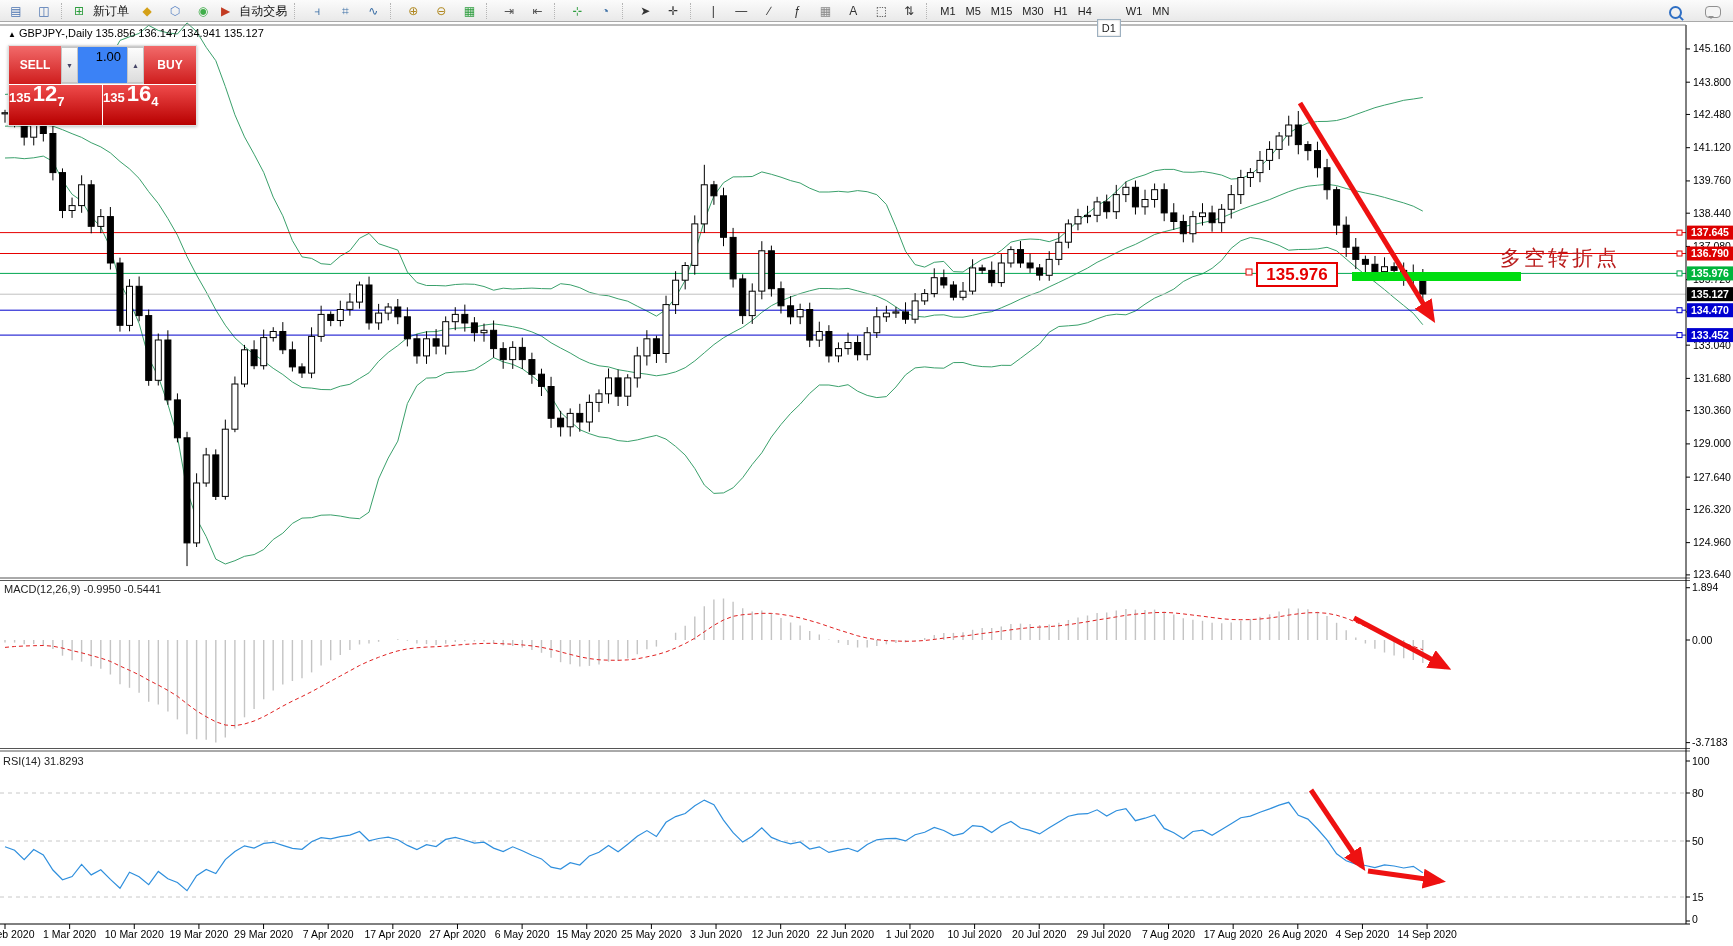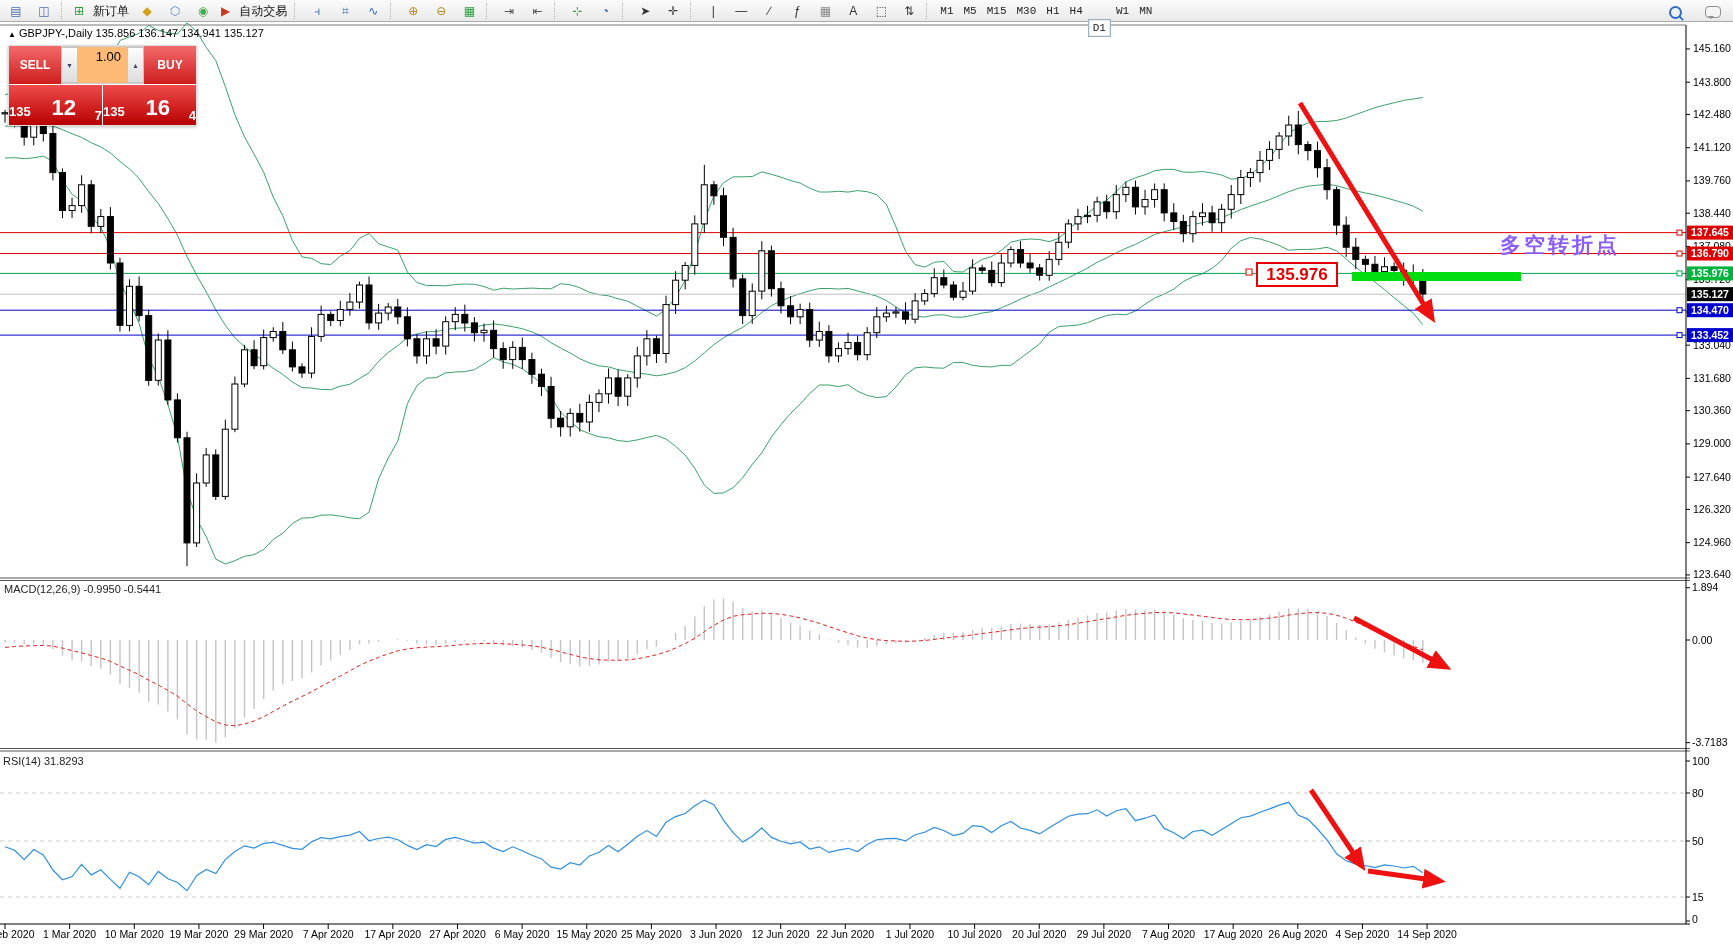--- a/index.html
+++ b/index.html
@@ -8,50 +8,50 @@
   svg text{font-family:"Liberation Sans","DejaVu Sans",sans-serif;}
 
   
   .toolbar{position:absolute;left:0;top:0;width:1733px;height:22px;
     background:linear-gradient(#fbfbfb,#e9e9e9);border-bottom:1px solid #a9a9a9;
     display:flex;align-items:center;padding-left:2px;box-sizing:border-box;z-index:30;}
   .tbtn{height:18px;min-width:20px;display:inline-flex;align-items:center;justify-content:center;
     font-size:12px;line-height:18px;margin:0 1px;padding:0 2px;border:1px solid transparent;border-radius:2px;color:#444;cursor:default;}
   .tbtn .lbl{font-size:12px;color:#111;margin-left:9px;}
   .tsep{width:5px;height:16px;margin:0 3px;border-left:1px dotted #b5b5b5;}
-  .tf{font-size:11px;color:#222;padding:0 4px;height:16px;line-height:16px;border:1px solid transparent;font-family:Liberation Mono, monospace;}
+  .tf{font-size:11px;color:#222;padding:0 4px;height:16px;line-height:16px;border:1px solid transparent;}
   .tf.active{background:#fff;border:1px solid #9db0c0;box-shadow:inset 0 0 2px #bbb;margin-top:35px;}
   .tb-right{position:absolute;right:6px;top:2px;display:flex;gap:10px;align-items:center;}
   .icon-search{width:9px;height:9px;border:2px solid #2f6fc4;border-radius:50%;position:relative;display:inline-block;}
   .icon-search::after{content:"";position:absolute;width:6px;height:2px;background:#2f6fc4;transform:rotate(45deg);left:7px;top:9px;}
   .icon-chat{width:14px;height:10px;border:1.5px solid #909090;border-radius:4px;position:relative;display:inline-block;background:#f4f4f4;}
   .icon-chat::after{content:"";position:absolute;left:2px;bottom:-5px;border:3px solid transparent;border-top-color:#909090;}
 
   
   .ov{position:absolute;z-index:20;}
   #chart-header{left:8px;top:27px;font-size:11px;color:#000;}
   #chart-header .tri{font-size:8px;margin-right:3px;}
   #macd-label{left:4px;top:583px;font-size:11px;color:#222;}
   #rsi-label{left:3px;top:755px;font-size:11px;color:#222;}
   .callout{left:1256px;top:262px;width:78px;height:21px;border:2px solid #e60000;background:#fff;
     color:#e60000;font-size:17px;font-weight:bold;text-align:center;line-height:21px;z-index:22;}
-  .cjk-note{left:1500px;top:231px;font-size:21px;font-weight:bold;color:#8b5cf6;letter-spacing:3px;z-index:22;}
+  .cjk-note{left:1500px;top:244px;font-size:21px;font-weight:normal;color:#b91c1c;letter-spacing:3px;z-index:22;}
 
   
   .trade-panel{position:absolute;left:8px;top:45px;width:187px;z-index:25;font-weight:bold;
     border:1px solid #e0e0e0;background:#fff;box-shadow:0 1px 3px rgba(0,0,0,.25);}
   .tp-row1{display:flex;height:38px;}
   .tp-btn{flex:0 0 52px;background:linear-gradient(#f26a6a,#cf1d1d);color:#fff;font-size:12px;
     display:flex;align-items:center;justify-content:center;cursor:pointer;}
-  .tp-spin{flex:1;display:flex;border-top:1px solid #ccc;border-bottom:1px solid #ccc;background:#fdba74;}
+  .tp-spin{flex:1;display:flex;border-top:1px solid #ccc;border-bottom:1px solid #ccc;background:#3b82f6;}
   .tp-spin .sbtn{width:15px;background:linear-gradient(#fdfdfd,#dcdcdc);border:1px solid #c5c5c5;
     font-size:7px;color:#446;display:flex;align-items:center;justify-content:center;cursor:pointer;}
   .tp-spin .val{flex:1;font-size:13px;font-weight:normal;text-align:right;padding:2px 6px 0 0;color:#000;}
   .tp-row2{display:flex;height:40px;border-top:1px solid #fff;}
-  .tp-price{flex:1;color:#fff;display:flex;align-items:flex-end;justify-content:space-between;padding-bottom:2px;cursor:pointer;}
+  .tp-price{flex:1;color:#fff;display:flex;align-items:flex-end;justify-content:flex-start;padding-bottom:16px;cursor:pointer;}
   .tp-sell{background:linear-gradient(#ef4b4b,#b80000);border-right:1px solid #fff;}
   .tp-buy{background:linear-gradient(#ef4b4b,#b80000);}
   .tp-price .small{font-size:13px;margin-right:2px;line-height:22px;}
   .tp-price .big{font-size:22px;line-height:30px;}
   .tp-price .sup{font-size:13px;vertical-align:top;line-height:14px;}
 </style>
 </head>
 <body>
 
 <div class="app">

